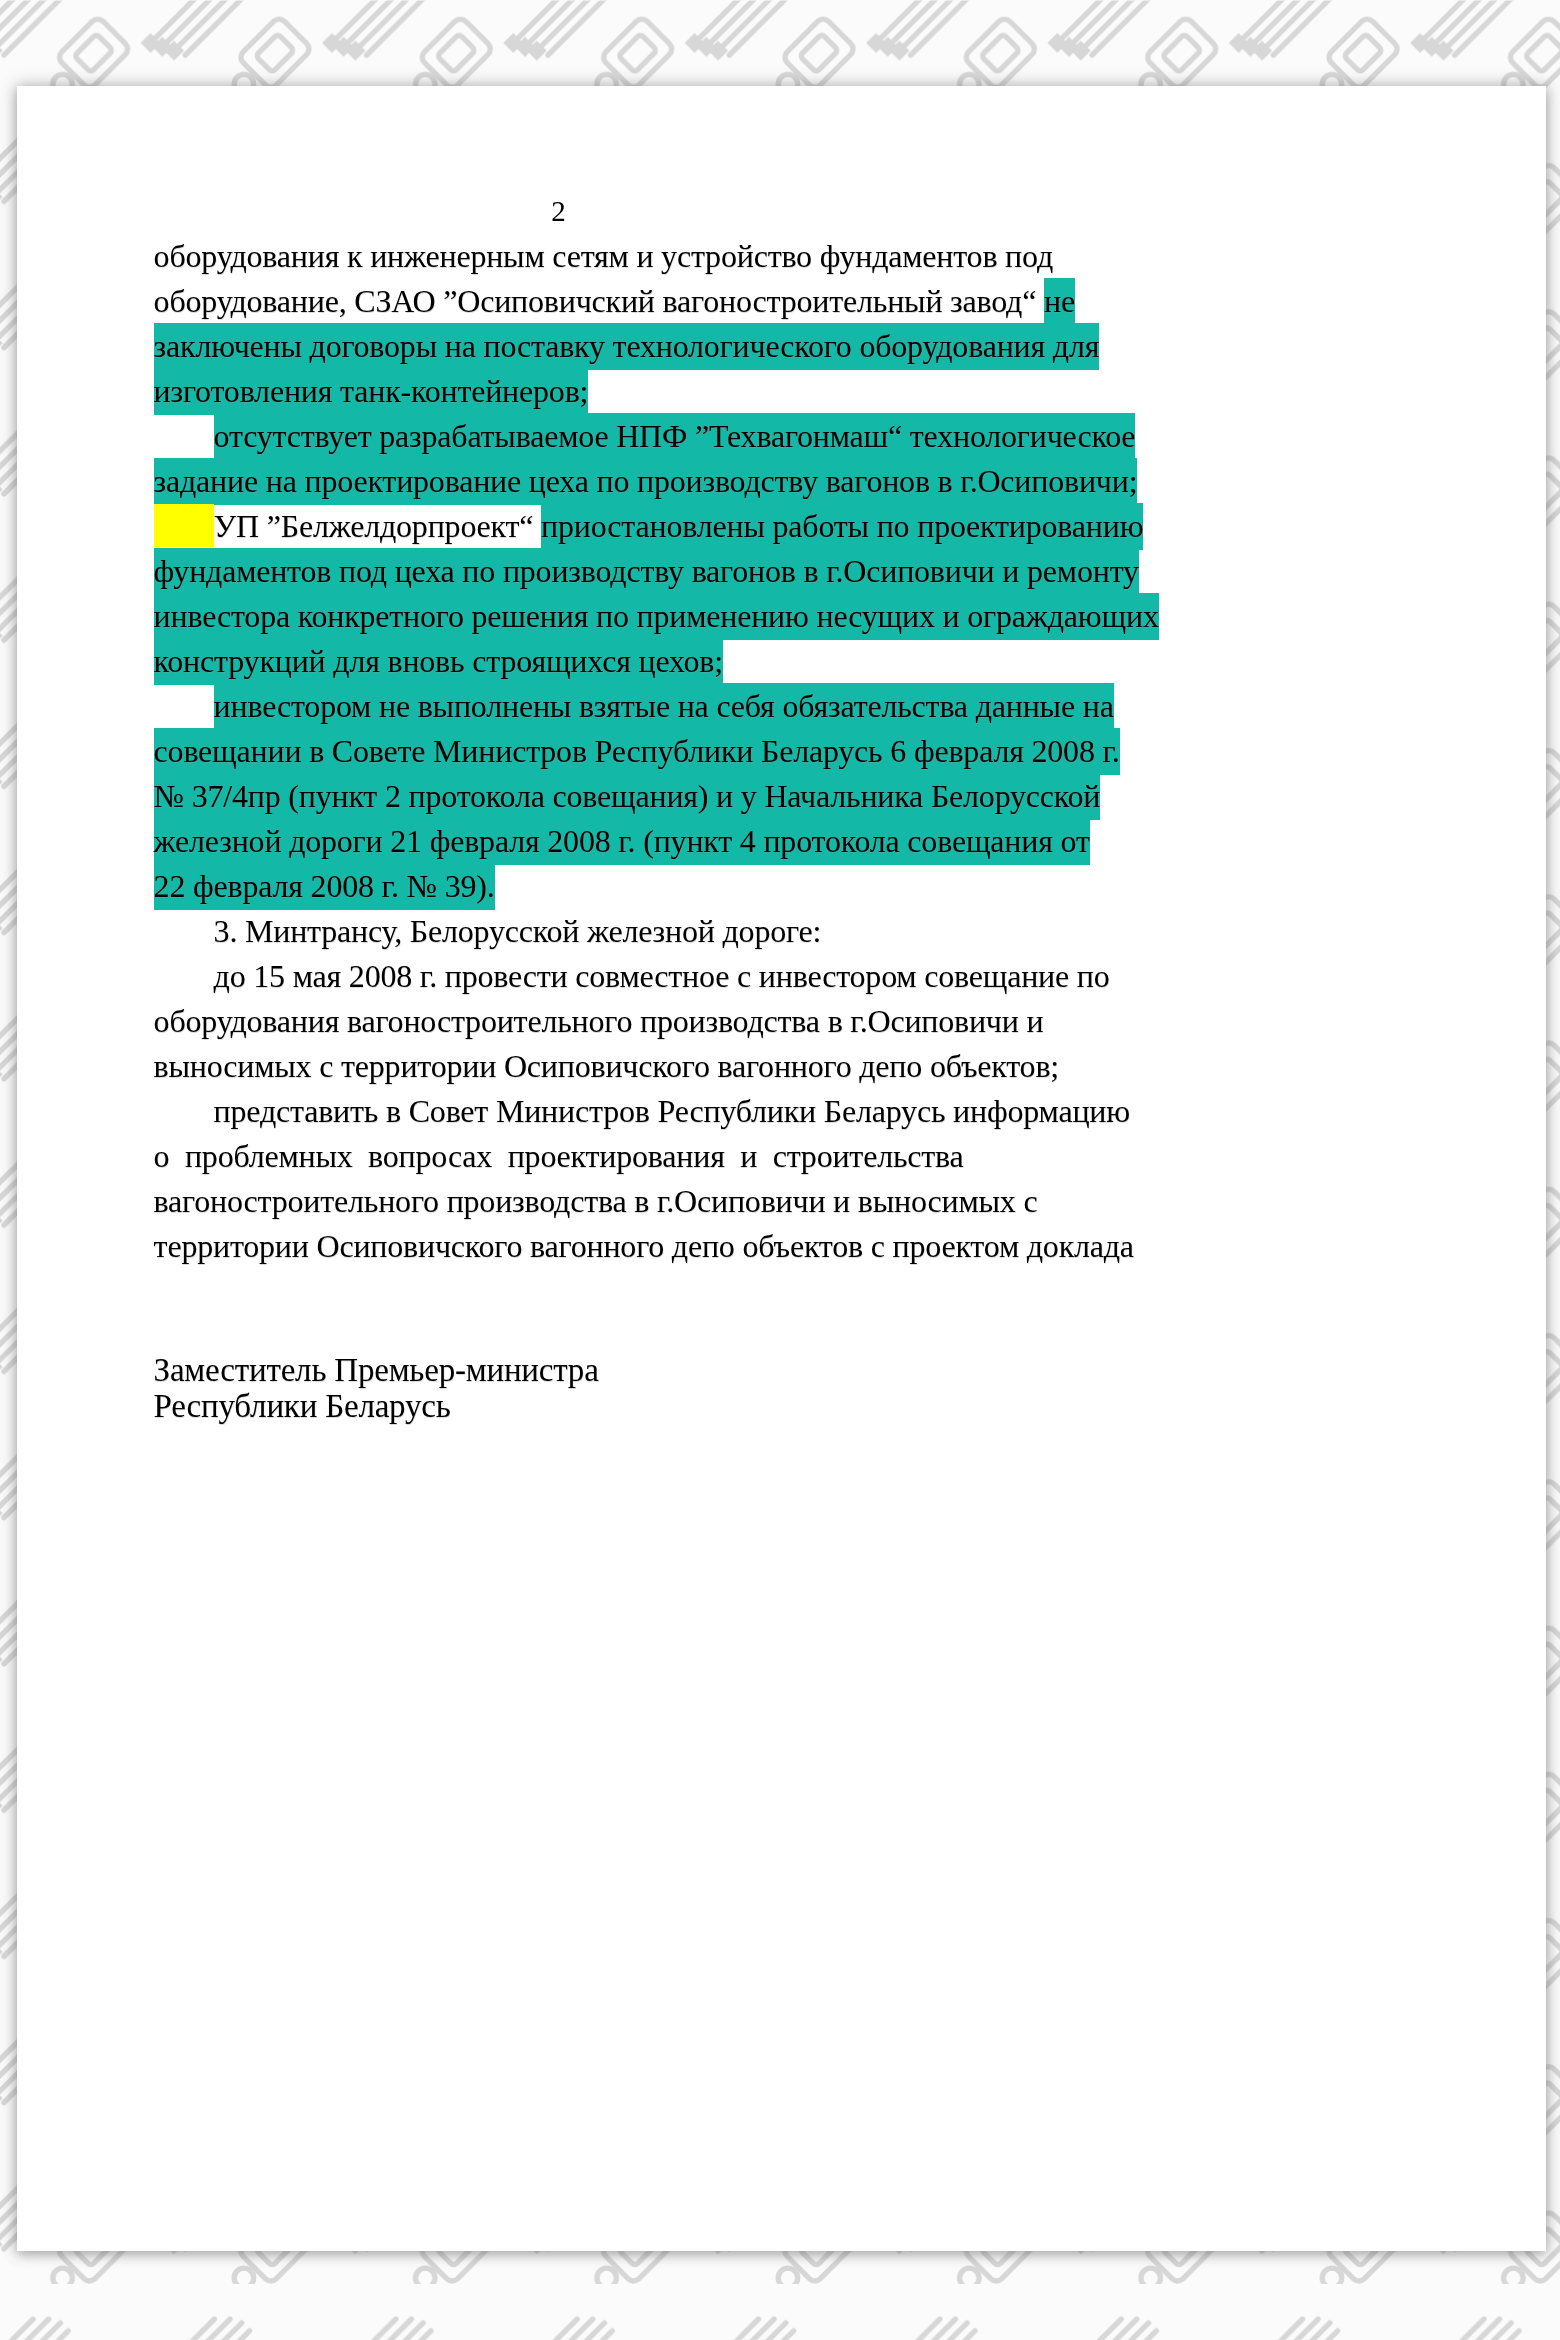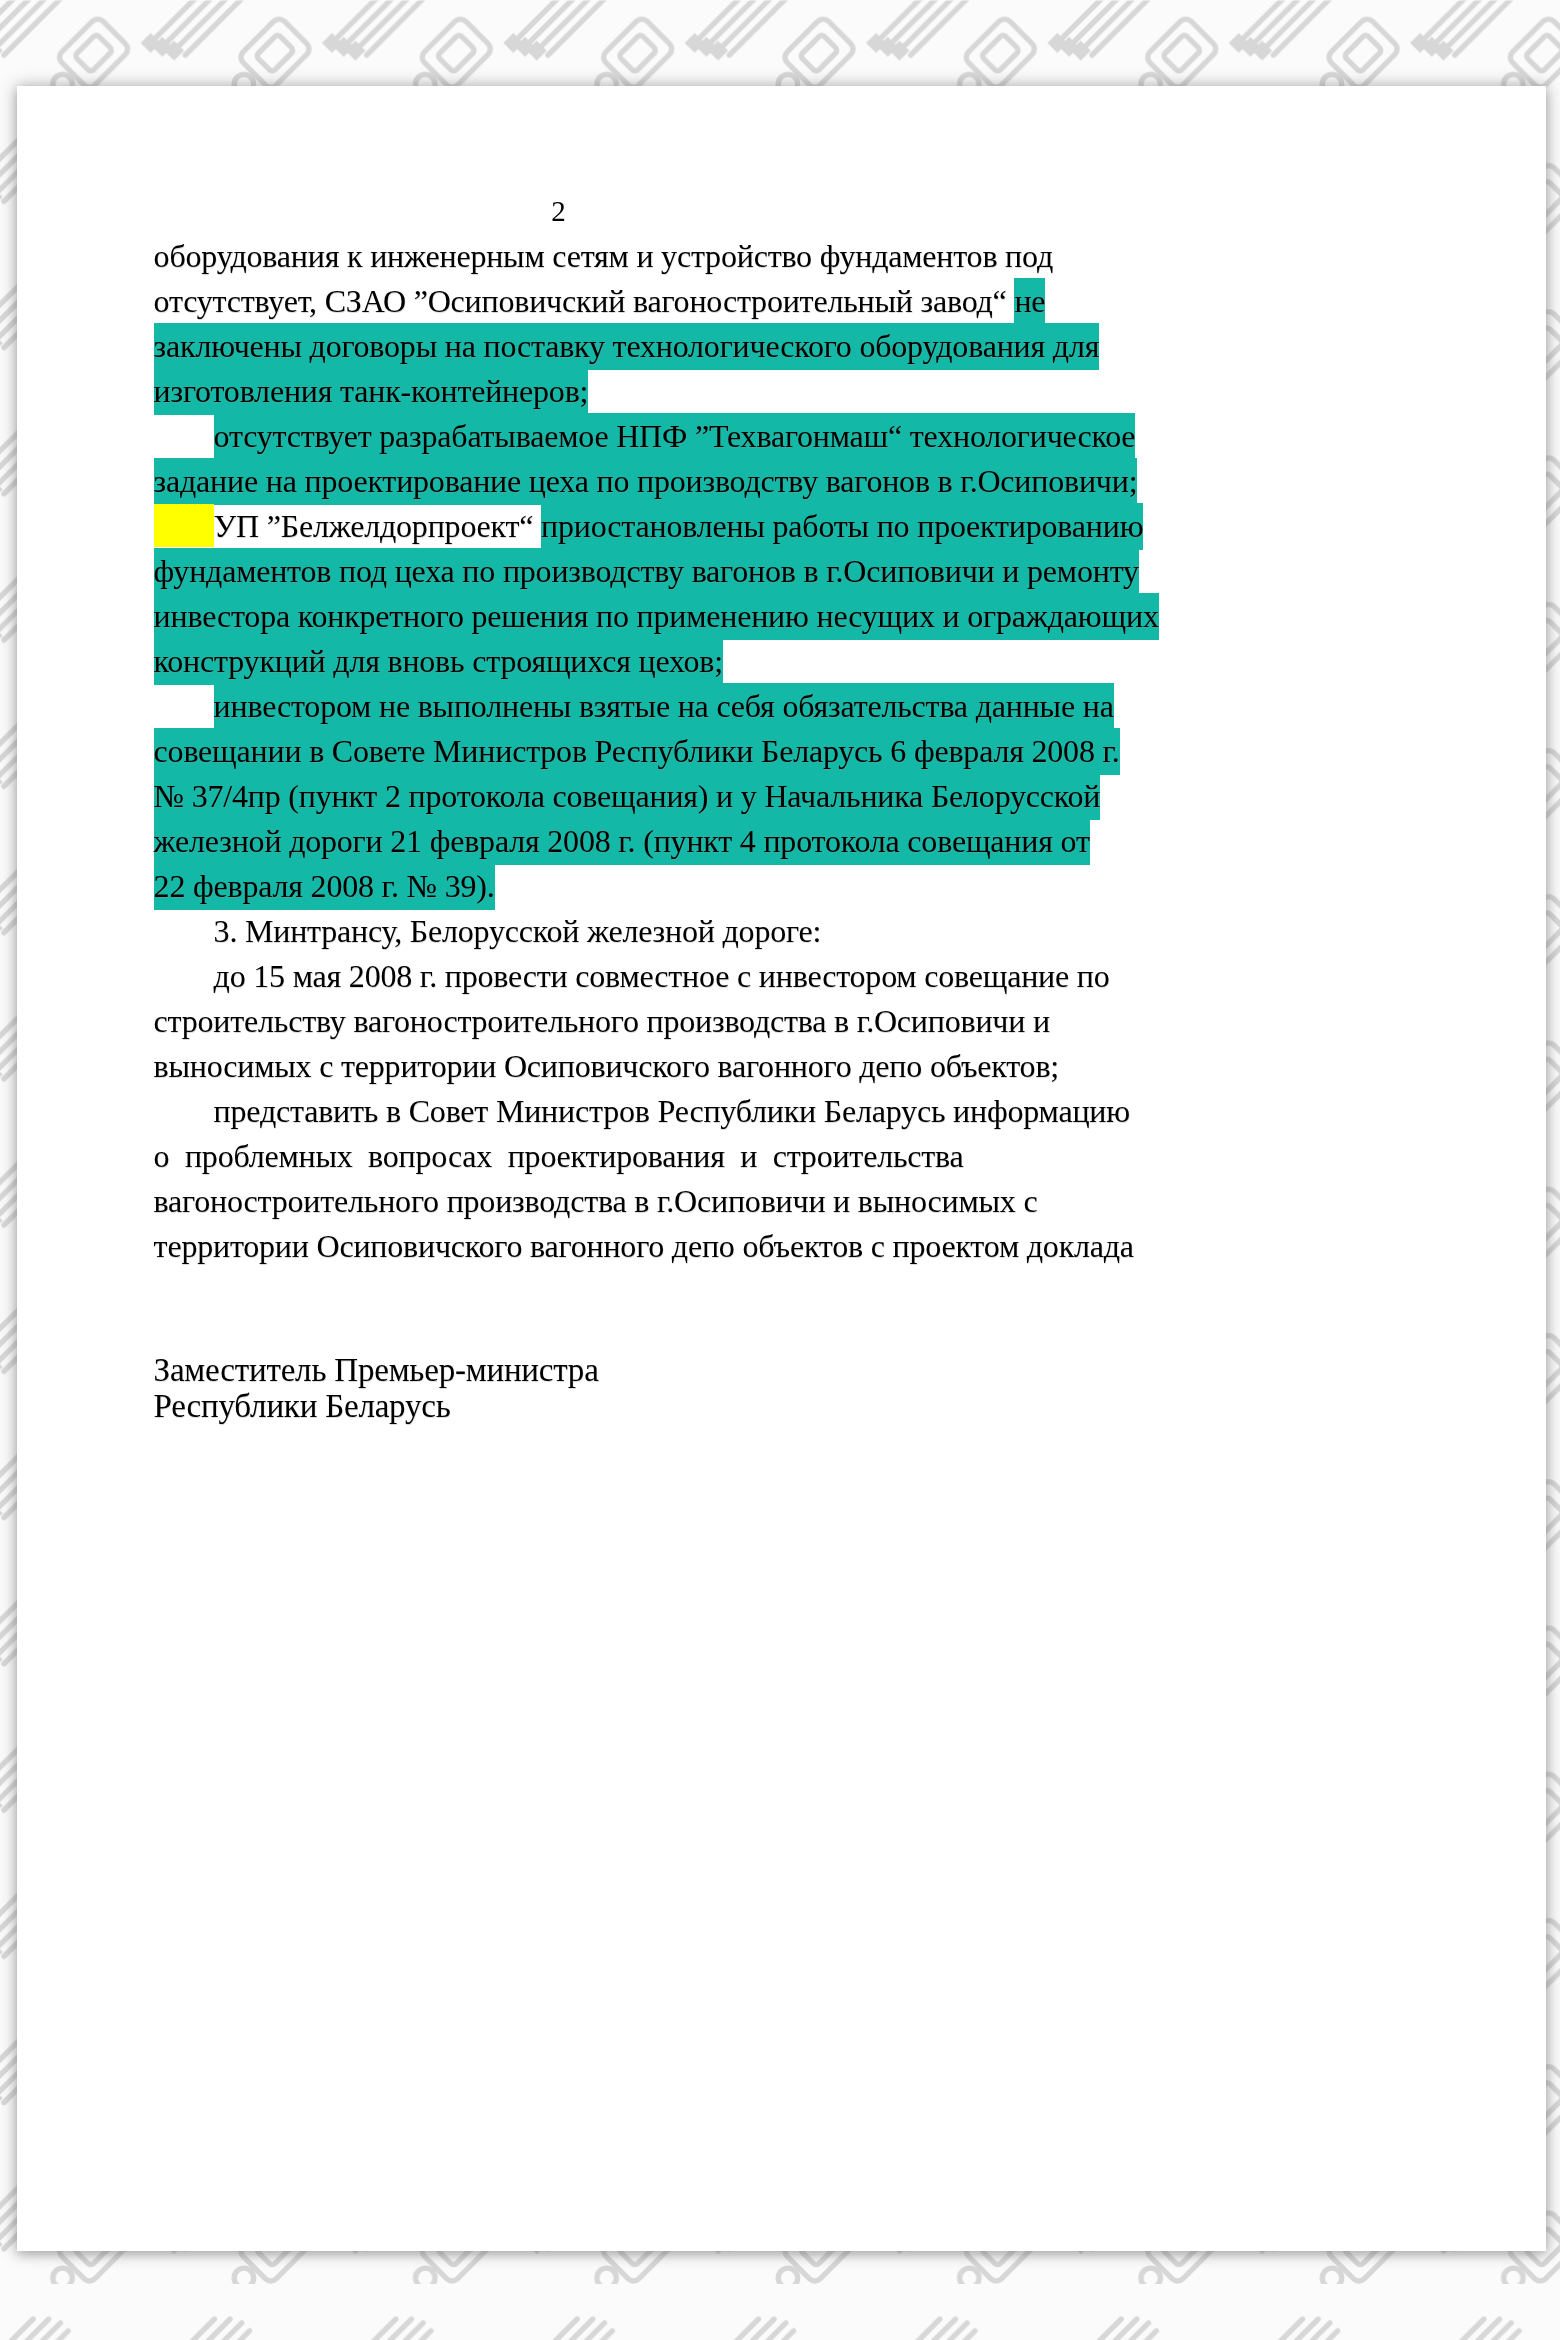--- a/index.html
+++ b/index.html
@@ -66,37 +66,37 @@
       </pattern>
     </defs>
     <rect x="0" y="0" width="1600" height="2400" fill="#fbfbfb"></rect>
     <rect x="0" y="0" width="1600" height="2400" fill="url(#bgpat)"></rect>
   </svg>
 
   <div class="sheet">
     <div class="pagenum">2</div>
     <div class="docbody">
         <div class="bline aj"><span class="seg">оборудования к инженерным сетям и устройство фундаментов под</span></div>
-        <div class="bline aj"><span class="seg">отсутствует, СЗАО ”Осиповичский вагоностроительный завод“ </span><span class="seg hl">не</span></div>
+        <div class="bline aj"><span class="seg">оборудование, СЗАО ”Осиповичский вагоностроительный завод“ </span><span class="seg hl">не</span></div>
         <div class="bline aj"><span class="seg hl">заключены договоры на поставку технологического оборудования для</span></div>
         <div class="bline al"><span class="seg hl">изготовления танк-контейнеров;</span></div>
         <div class="bline aj"><span class="ind"></span><span class="seg hl">отсутствует разрабатываемое НПФ ”Техвагонмаш“ технологическое</span></div>
         <div class="bline aj"><span class="seg hl">задание на проектирование цеха по производству вагонов в г.Осиповичи;</span></div>
         <div class="bline aj"><span class="ind hl-band"></span><span class="seg">УП ”Белжелдорпроект“ </span><span class="seg hl">приостановлены работы по проектированию</span></div>
         <div class="bline aj"><span class="seg hl">фундаментов под цеха по производству вагонов в г.Осиповичи и ремонту</span></div>
         <div class="bline aj"><span class="seg hl">инвестора конкретного решения по применению несущих и ограждающих</span></div>
         <div class="bline al"><span class="seg hl">конструкций для вновь строящихся цехов;</span></div>
         <div class="bline aj"><span class="ind"></span><span class="seg hl">инвестором не выполнены взятые на себя обязательства данные на</span></div>
         <div class="bline aj"><span class="seg hl">совещании в Совете Министров Республики Беларусь 6 февраля 2008 г.</span></div>
         <div class="bline aj"><span class="seg hl">№ 37/4пр (пункт 2 протокола совещания) и у Начальника Белорусской</span></div>
         <div class="bline aj"><span class="seg hl">железной дороги 21 февраля 2008 г. (пункт 4 протокола совещания от</span></div>
         <div class="bline al"><span class="seg hl">22 февраля 2008 г. № 39).</span></div>
         <div class="bline al"><span class="ind"></span><span class="seg">3. Минтрансу, Белорусской железной дороге:</span></div>
         <div class="bline aj"><span class="ind"></span><span class="seg">до 15 мая 2008 г. провести совместное с инвестором совещание по</span></div>
-        <div class="bline aj"><span class="seg">строительству вагоностроительного производства в г.Осиповичи и</span></div>
+        <div class="bline aj"><span class="seg">оборудования вагоностроительного производства в г.Осиповичи и</span></div>
         <div class="bline al"><span class="seg">выносимых с территории Осиповичского вагонного депо объектов;</span></div>
         <div class="bline aj"><span class="ind"></span><span class="seg">представить в Совет Министров Республики Беларусь информацию</span></div>
         <div class="bline aj"><span class="seg">о проблемных вопросах проектирования и строительства</span></div>
         <div class="bline aj"><span class="seg">вагоностроительного производства в г.Осиповичи и выносимых с</span></div>
         <div class="bline aj"><span class="seg">территории Осиповичского вагонного депо объектов с проектом доклада</span></div>
       </div>
     <div class="signature">
       <div>Заместитель Премьер-министра</div>
       <div>Республики Беларусь</div>
     </div>

